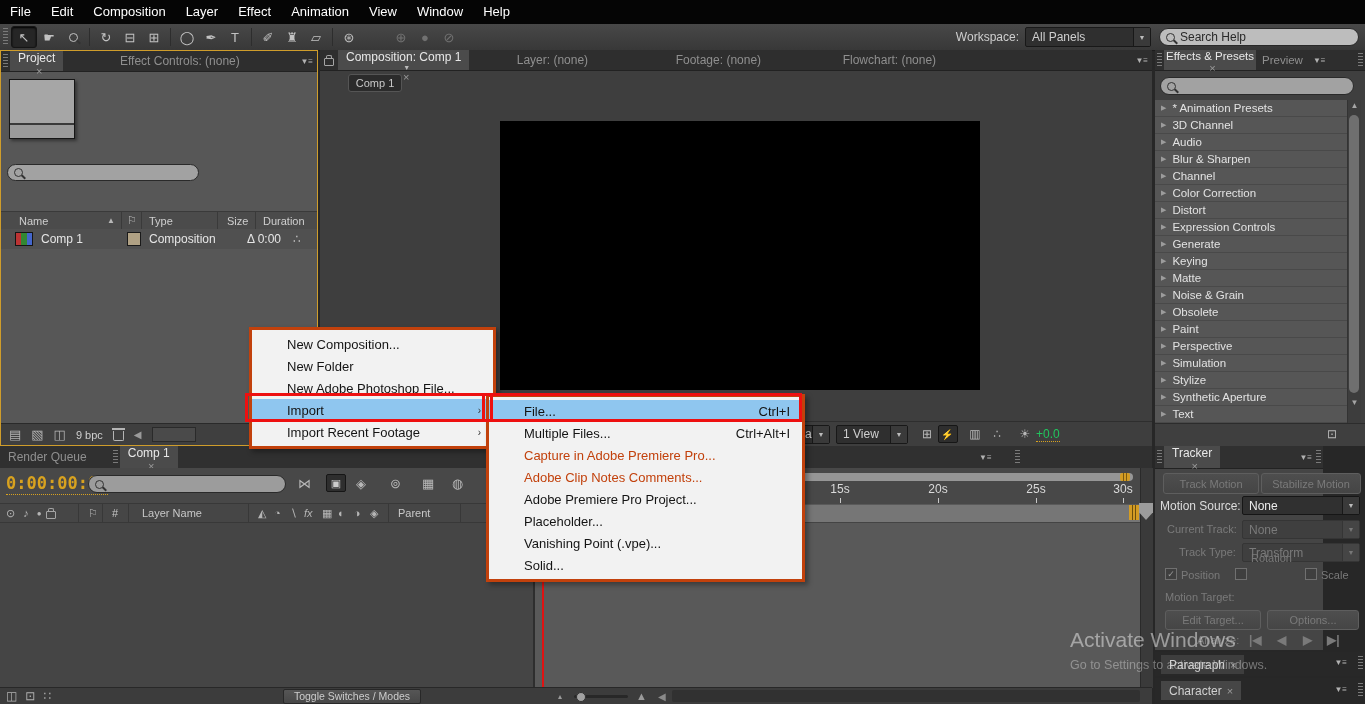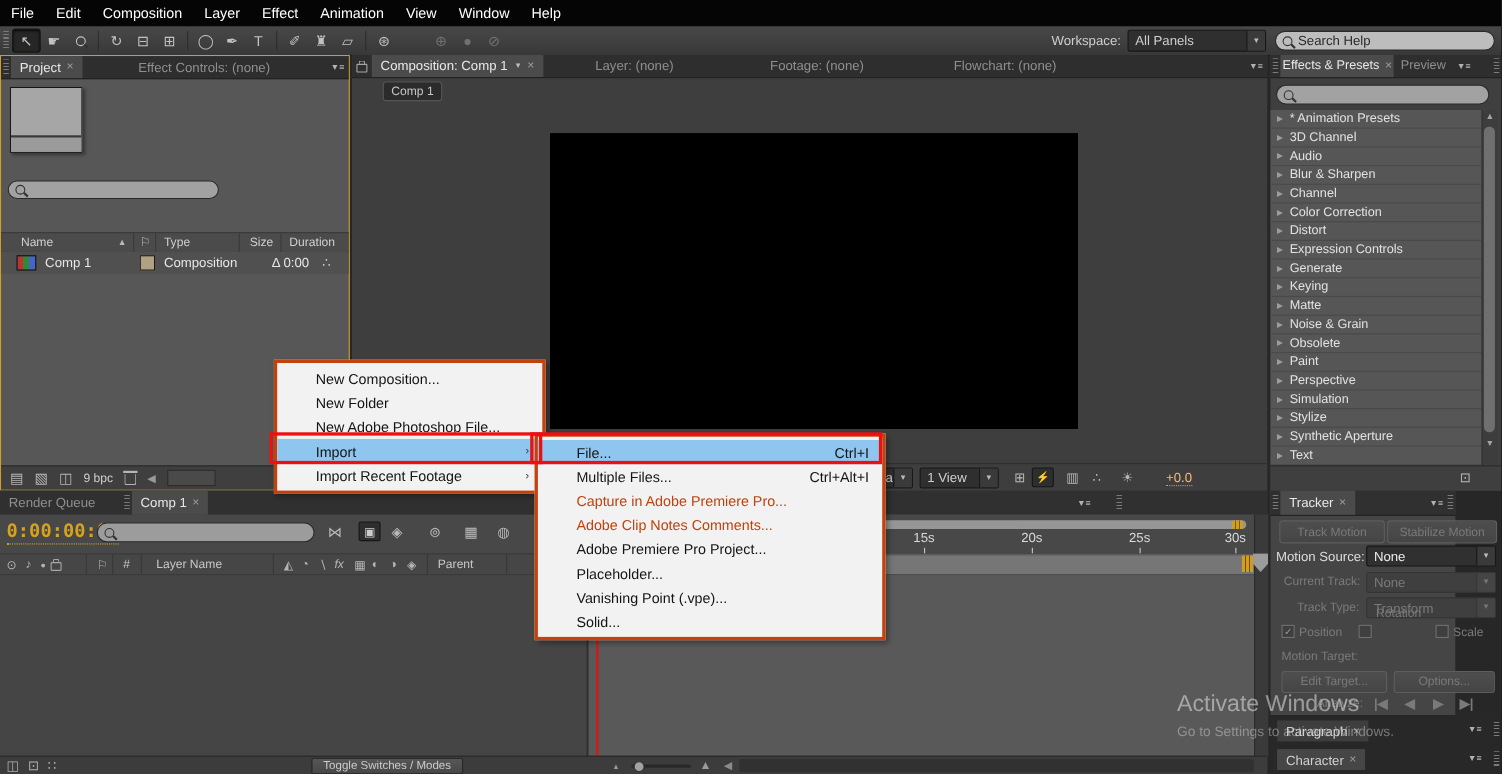--- a/index.html
+++ b/index.html
@@ -20,21 +20,21 @@
   .mag{display:inline-block;width:7px;height:7px;border:1px solid #333;border-radius:50%;position:relative;flex:none;}
   .mag:after{content:"";position:absolute;width:5px;height:2px;background:#333;transform:rotate(45deg);right:-4px;bottom:-2px;}
   .lightfield{background:#a9a9a9;border:1px solid #2a2a2a;border-radius:9px;display:flex;align-items:center;padding:0 6px;gap:5px;}
   .dd{background:#2f2f2f;border:1px solid #181818;border-radius:2px;display:flex;align-items:center;color:#cfcfcf;font-size:12px;}
   .dd .lab{flex:1;padding:0 6px;white-space:nowrap;overflow:hidden;}
   .dd .ar{width:16px;align-self:stretch;border-left:1px solid #181818;display:flex;align-items:center;justify-content:center;font-size:7px;color:#bbb;background:#3a3a3a;}
   
   .panel{background:#3e3e3e;}
   .tabbar{position:absolute;left:0;right:0;top:0;height:20px;background:#2e2e2e;display:flex;align-items:center;border-bottom:1px solid #222;}
   .tab{height:20px;display:flex;align-items:center;padding:0 8px;font-size:12px;color:#8f8f8f;white-space:nowrap;}
-  .tab.on{background:#4b4b4b;color:#e8e8e8;}
+  .tab.on{background:#4b4b4b;color:#e8e8e8;flex-direction:column;}
   .tabx{margin-left:5px;font-size:11px;color:#9a9a9a;}
   .pmenu{font-size:8px;color:#b2b2b2;letter-spacing:0px;padding:0 4px;}
   .lock{display:inline-block;width:8px;height:6px;border:1px solid #a5a5a5;border-radius:1px;position:relative;margin:3px 4px 0 4px;flex:none;}
   .lock:before{content:"";position:absolute;top:-4px;left:1px;width:4px;height:3px;border:1px solid #a5a5a5;border-bottom:none;border-radius:2px 2px 0 0;}
   .trash{display:inline-block;width:9px;height:9px;border:1px solid #b5b5b5;border-top:none;border-radius:0 0 2px 2px;position:relative;margin-top:3px;}
   .trash:before{content:"";position:absolute;top:-3px;left:-2px;right:-2px;height:2px;background:#b5b5b5;}
   
   #project{left:0;top:50px;width:318px;height:396px;border:1px solid #cf9d2b;box-sizing:border-box;background:#575757;}
   #proj-thumb{left:8px;top:28px;width:64px;height:58px;background:#a6a6a6;border:1px solid #161616;box-shadow:2px 2px 3px rgba(0,0,0,.4);}
   #proj-thumb .strip{position:absolute;left:0;right:0;bottom:0;height:13px;background:#9b9b9b;border-top:2px solid #3a3a3a;}
@@ -96,21 +96,21 @@
   .mrow{height:22px;display:flex;align-items:center;padding-left:35px;padding-right:12px;font-size:13px;color:#141414;}
   .mrow .sc{margin-left:auto;padding-left:30px;}
   .mrow .sub{margin-left:auto;font-size:10px;color:#333;}
   .mrow.hl{background:#8fc6ef;}
   .mrow.dis{color:#c2410c;}
   .red-box{position:absolute;border:3px solid #ee1010;z-index:120;pointer-events:none;box-sizing:border-box;}
   
   #wm{left:1070px;top:628px;z-index:60;pointer-events:none;}
   #wm .l1{font-size:21px;color:rgba(228,228,228,.55);}
   #wm .l2{font-size:12.5px;color:rgba(215,215,215,.45);margin-top:6px;}
-  .orange{color:#fdba74;border-bottom:1px dotted #d8a21f;margin-left:24px;}
+  .orange{color:#22c55e;border-bottom:1px dotted #d8a21f;}
 </style>
 </head>
 <body>
 
 <div id="app">
 
   <div id="menubar" class="abs">
     <span class="mitem">File</span>
     <span class="mitem">Edit</span>
     <span class="mitem">Composition</span>

